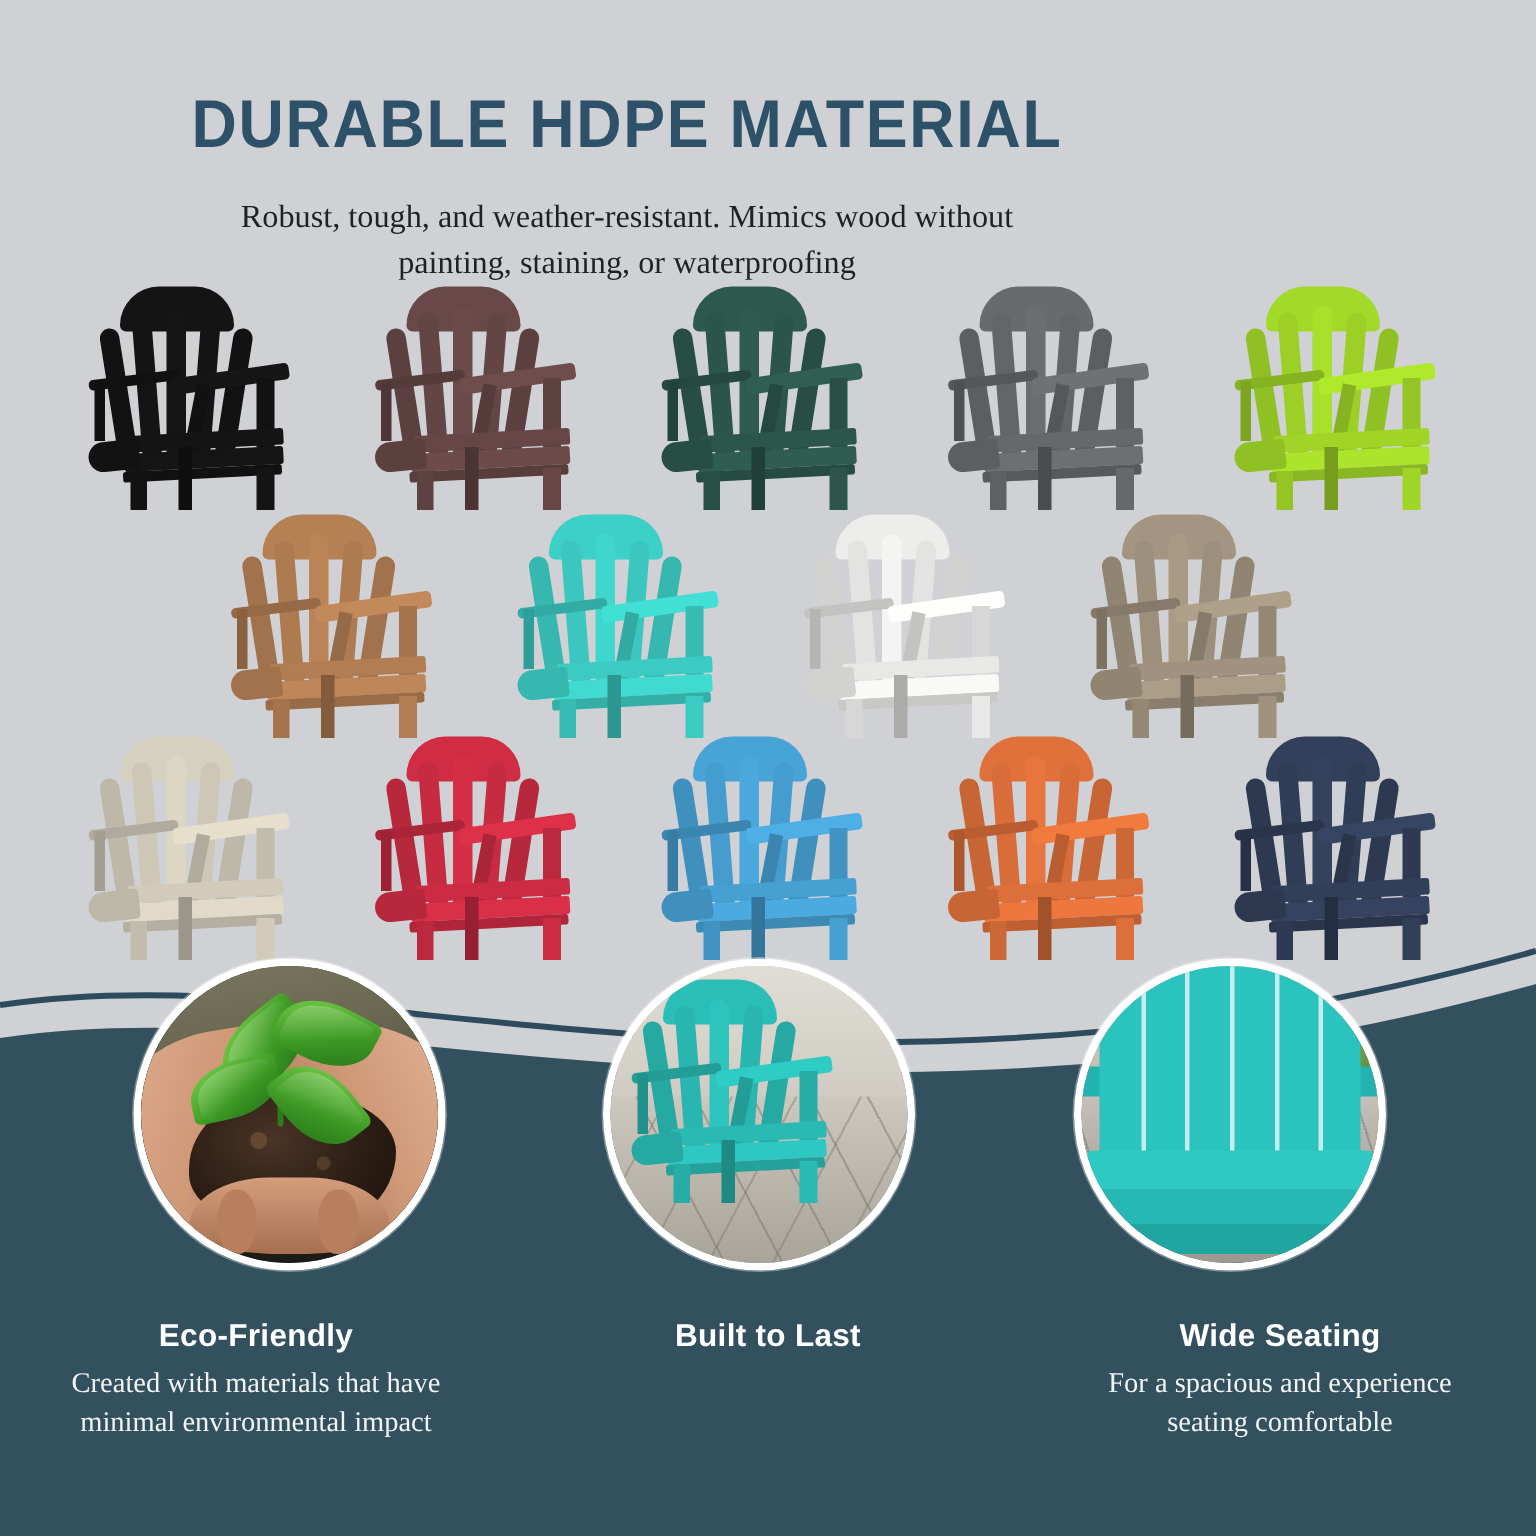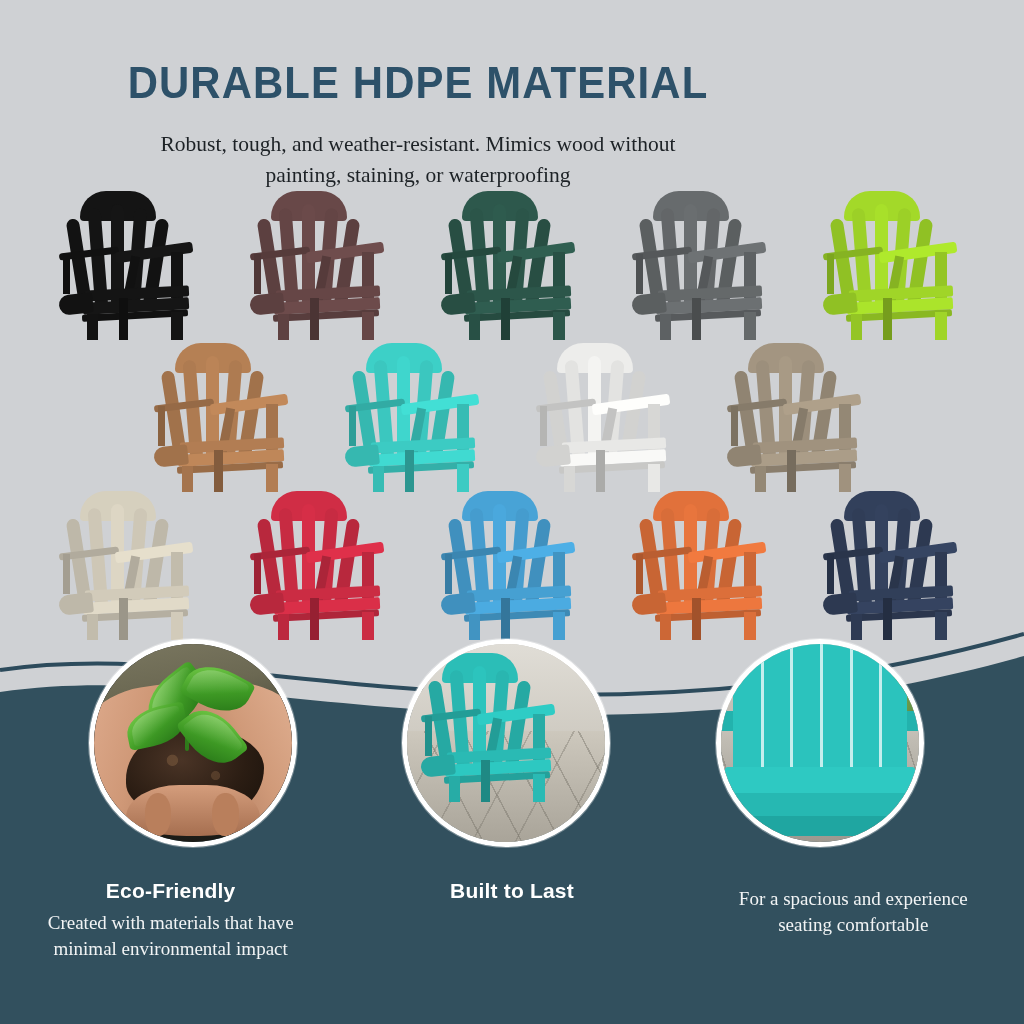--- a/index.html
+++ b/index.html
@@ -592,18 +592,19 @@
     <div class="feat-title">Eco-Friendly</div>
     <div class="feat-desc">
       <div>Created with materials that have</div>
       <div>minimal environmental impact</div>
     </div>
   </div>
   <div class="feature">
     <div class="feat-title">Built to Last</div>
   </div>
   <div class="feature">
+    <div class="feat-title">Wide Seating</div>
     <div class="feat-desc">
       <div>For a spacious and experience</div>
       <div>seating comfortable</div>
     </div>
   </div>
 </div>
 
 </body></html>

